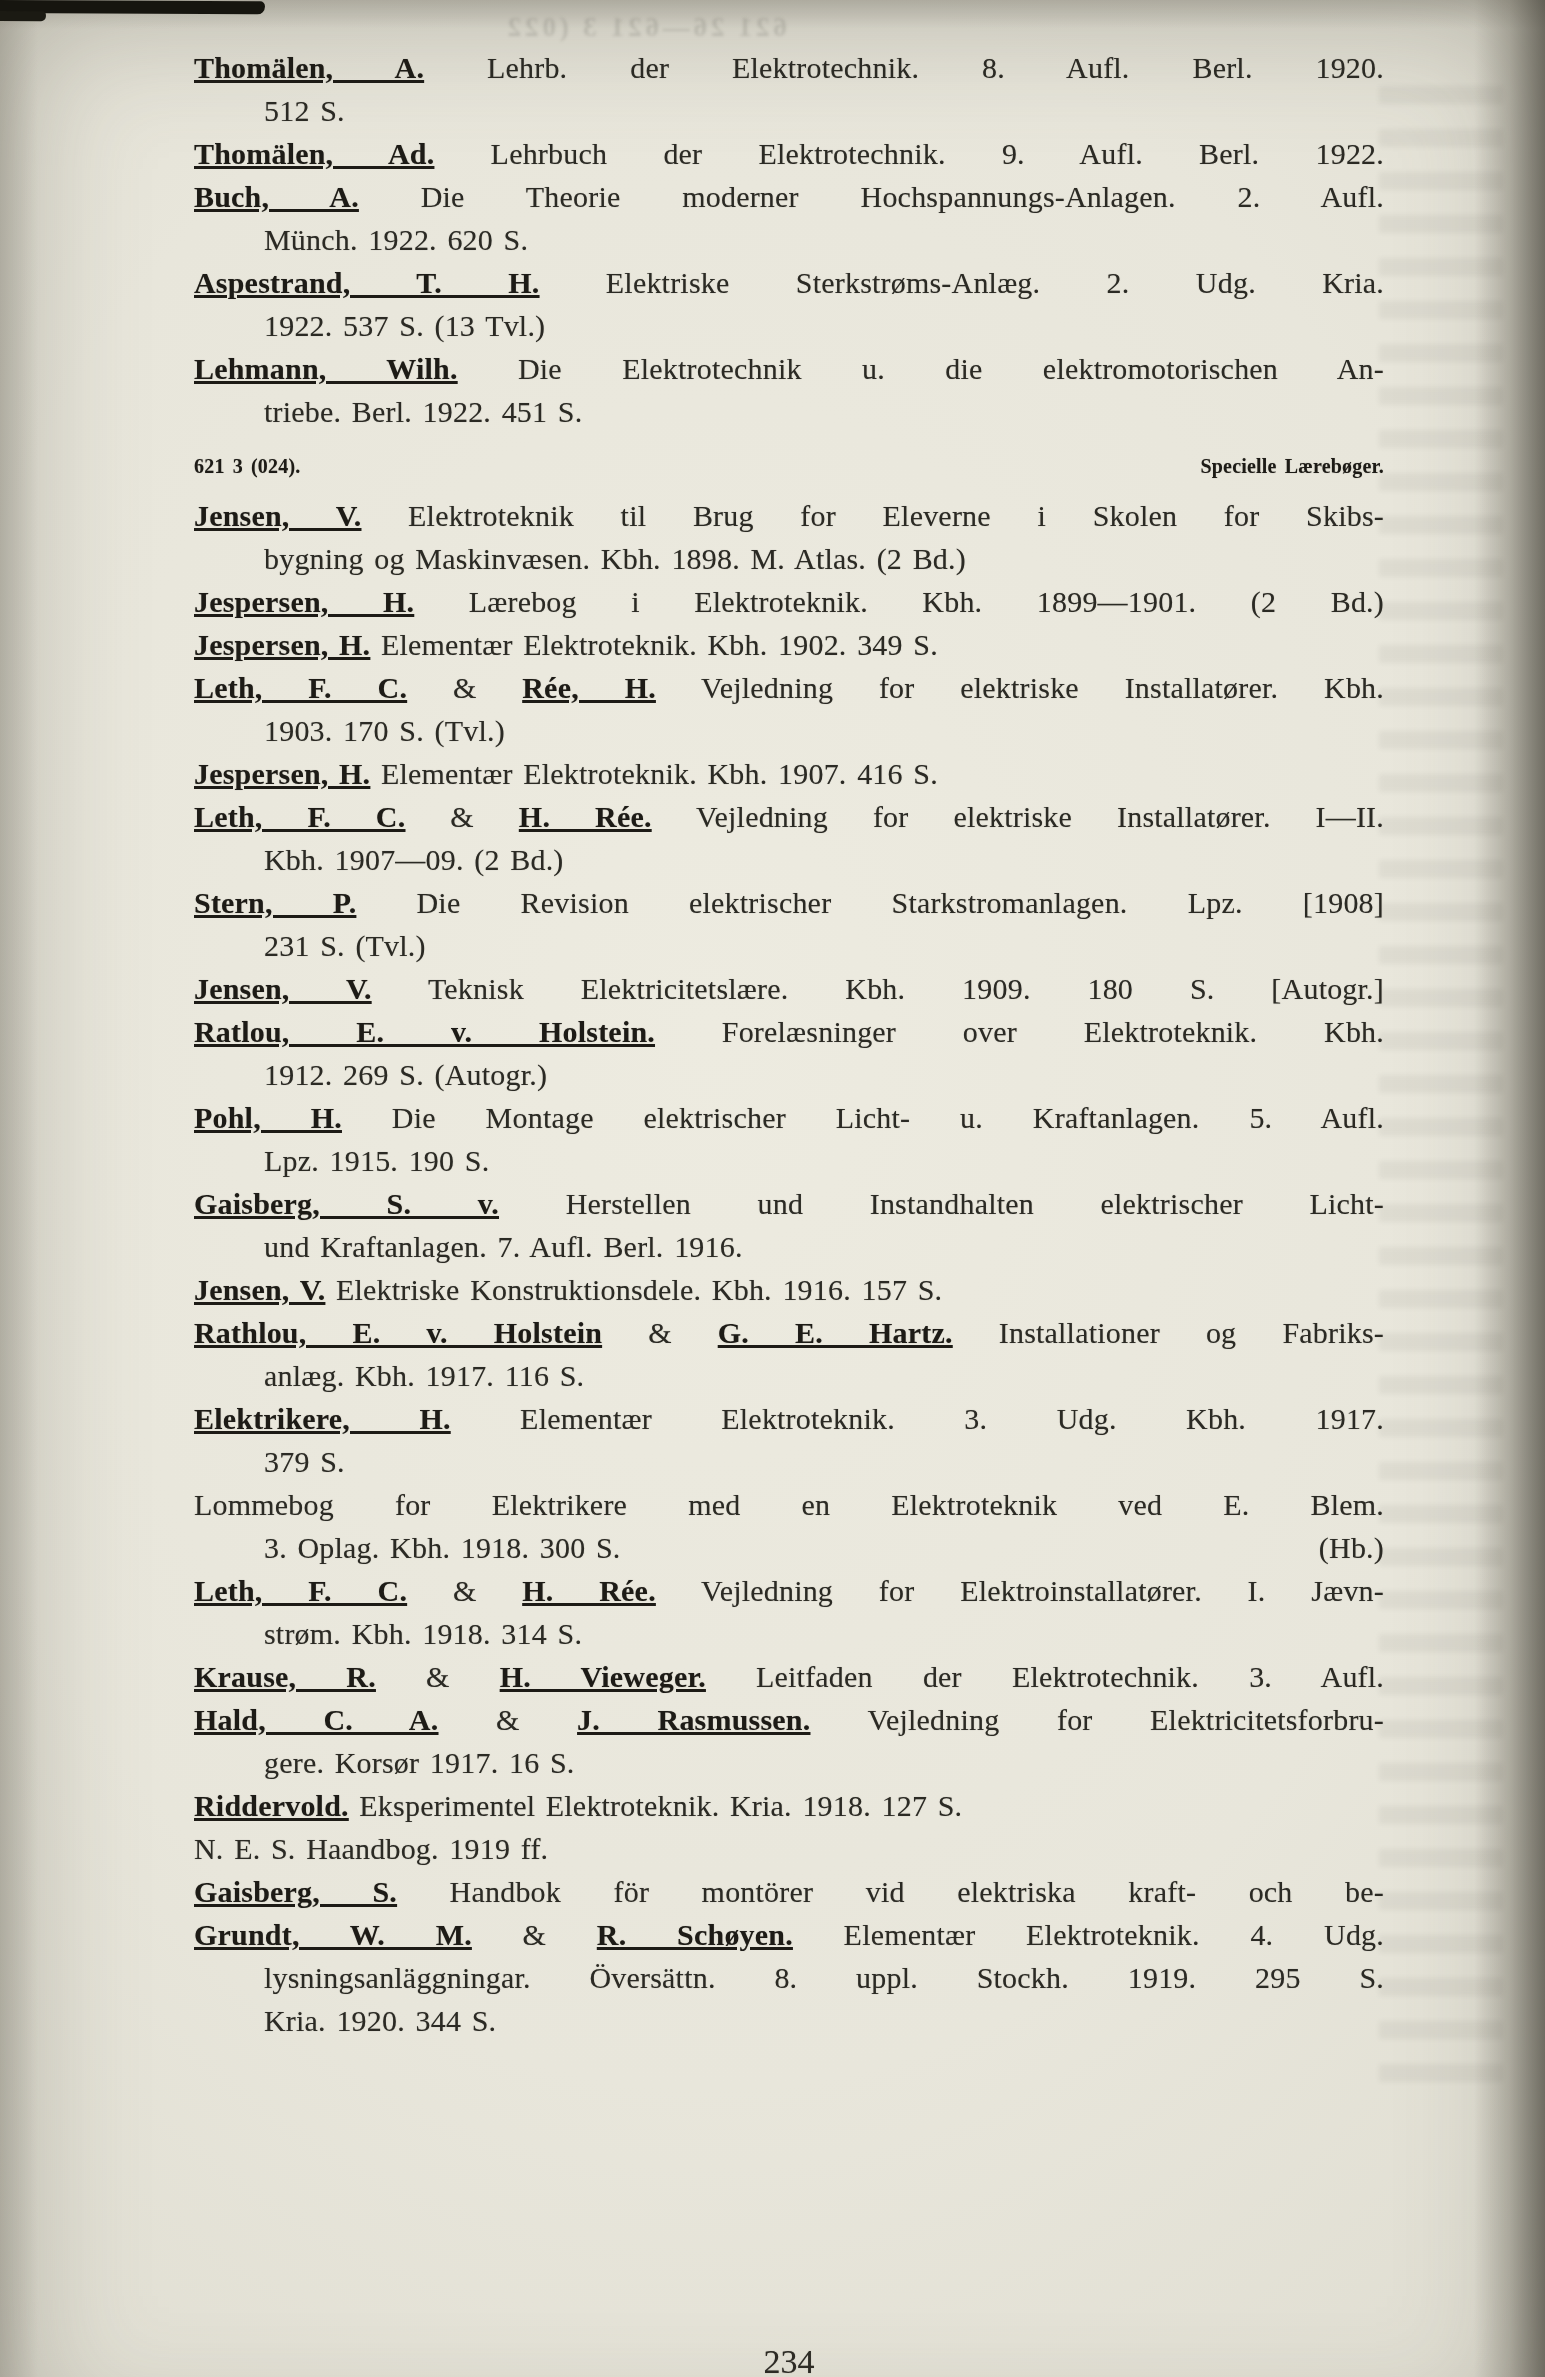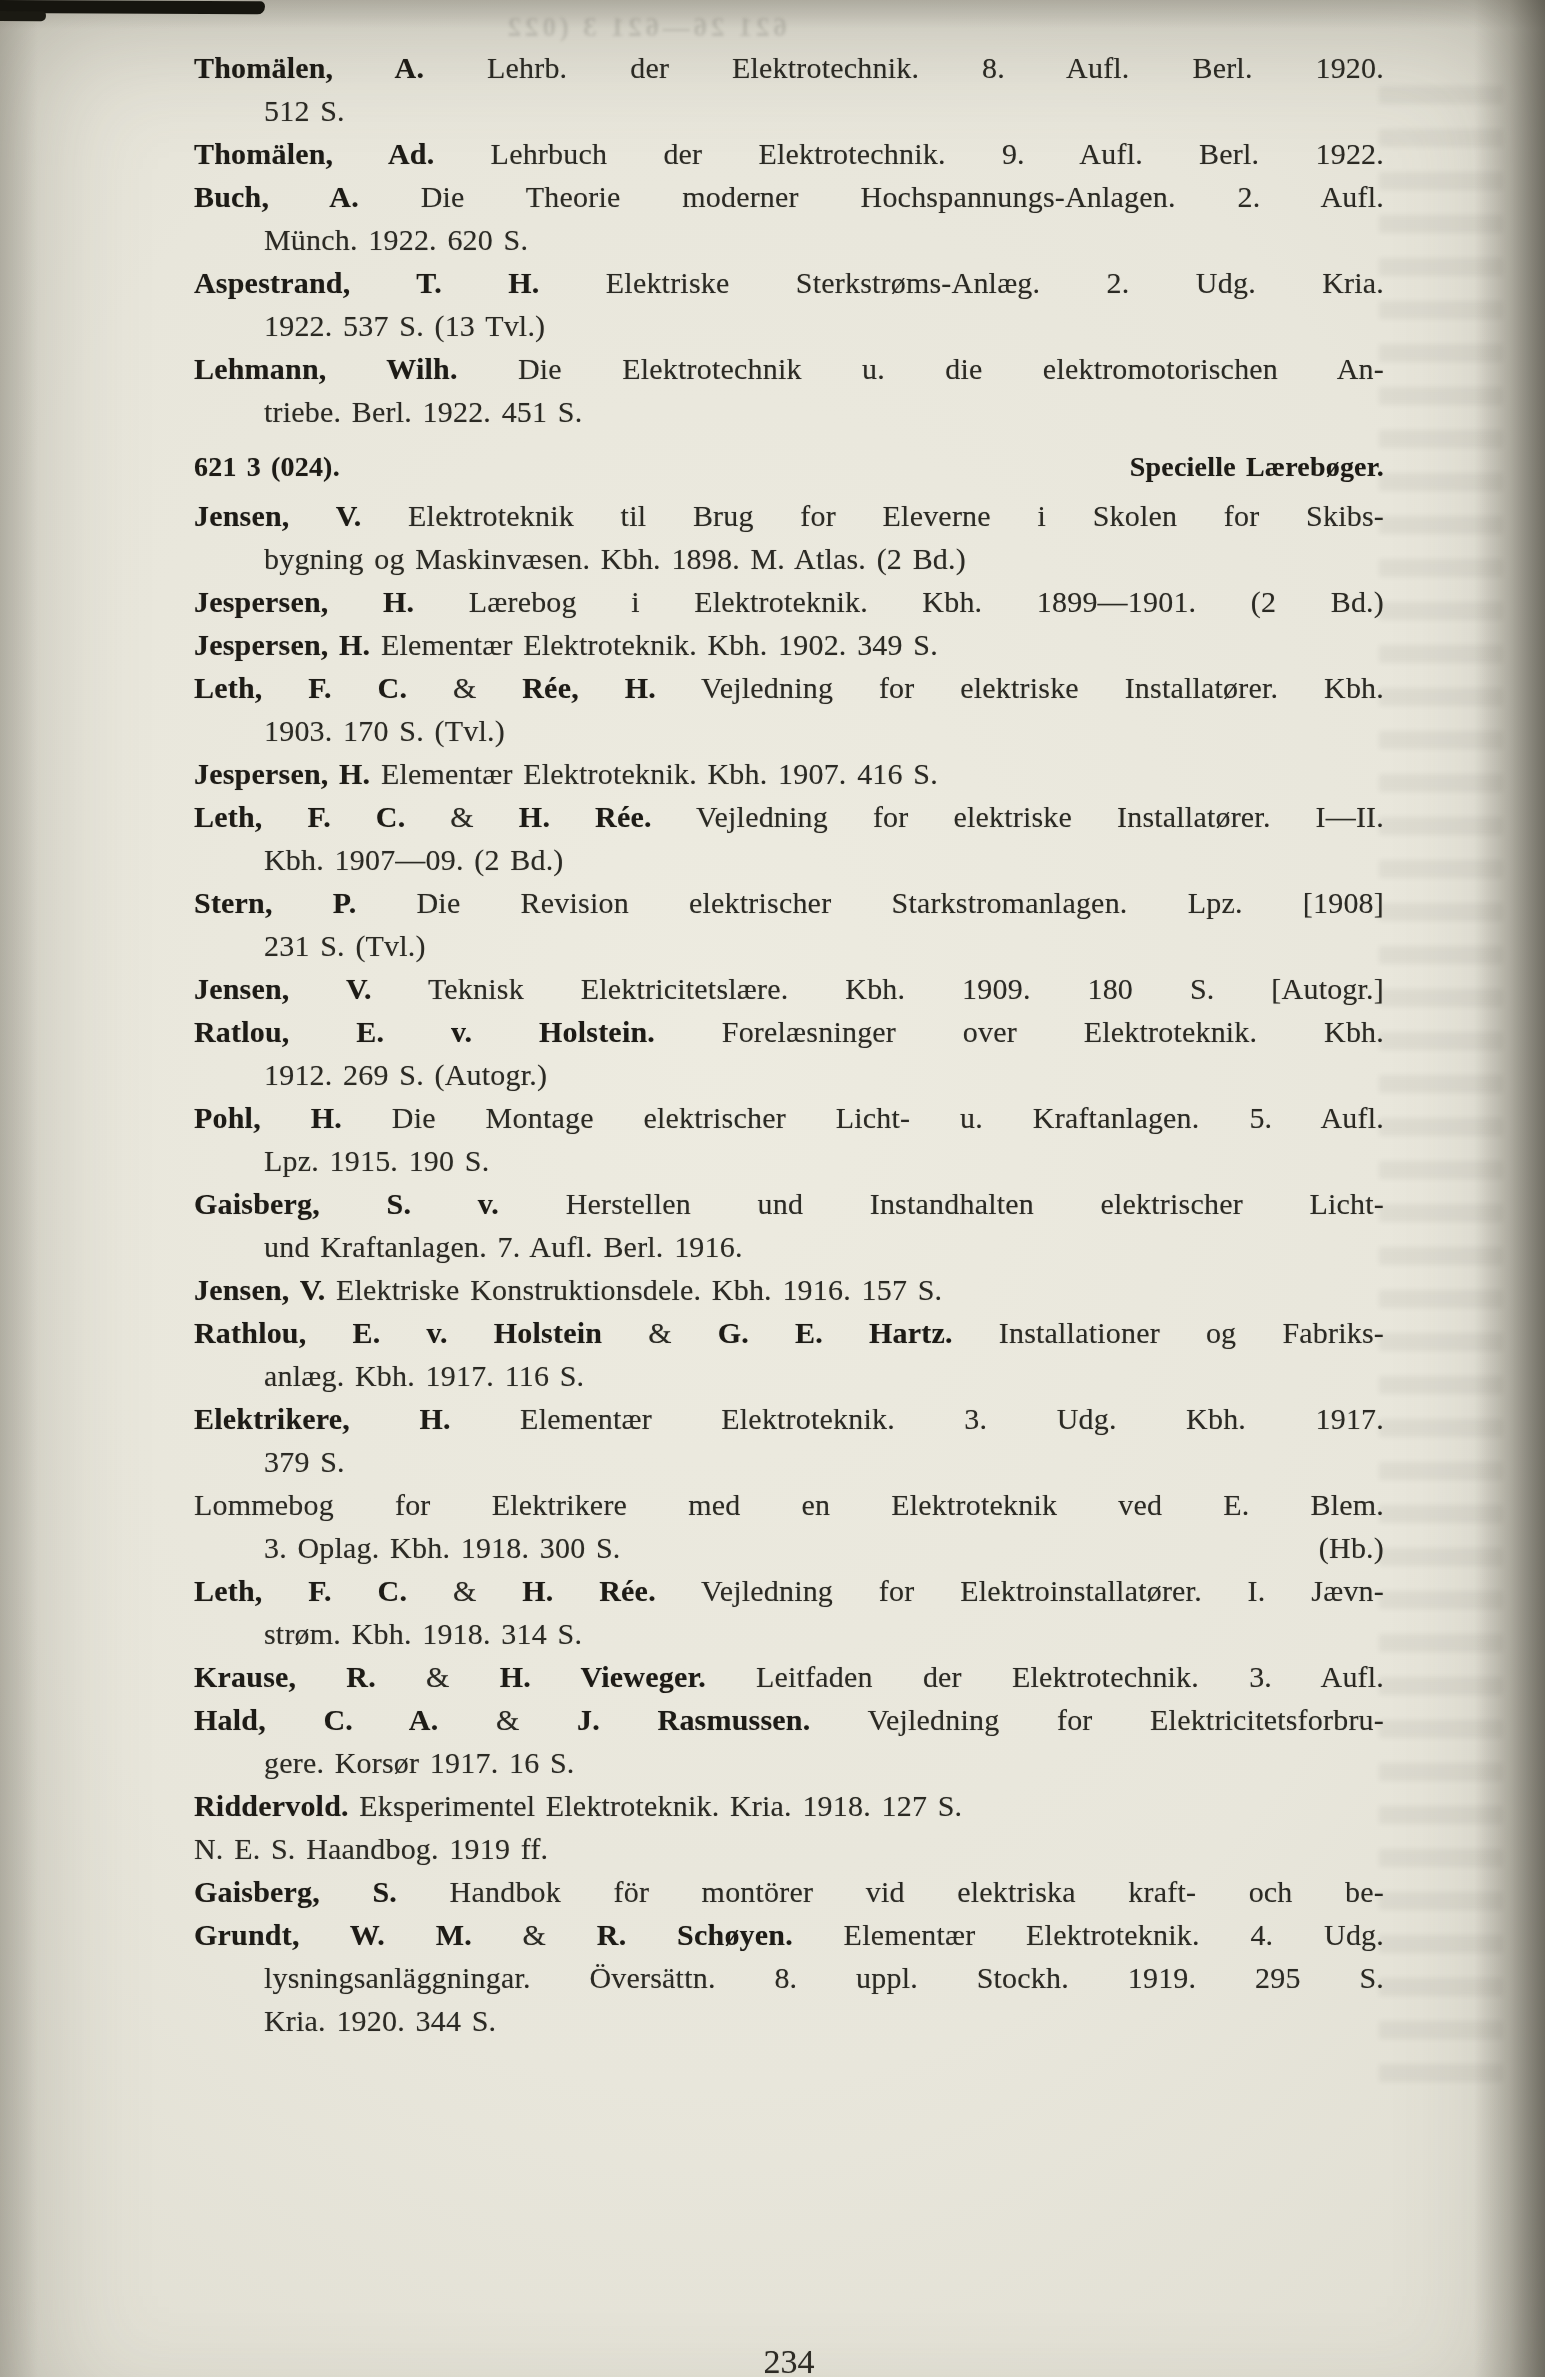--- a/index.html
+++ b/index.html
@@ -20,26 +20,26 @@
   .content {
     position:absolute; left:194px; top:46px; width:1190px;
     color:#2b2a24;
     font-size:30px; line-height:43px;
     letter-spacing:0.2px; word-spacing:2.9px;
     text-shadow:0 0 1px rgba(45,42,36,0.35);
   }
   .line { min-height:43px; text-align:left; }
   .line.justify { text-align:justify; text-align-last:justify; }
   .line.indent { padding-left:70px; }
-  .author { font-weight:bold; color:#1d1b16; }
+  .author { font-weight:bold; color:#1d1b16;text-decoration:underline; }
   .plain { color:#2b2a24; }
   .seg-right { float:right; }
   .heading-row {
     display:flex; justify-content:space-between; align-items:baseline;
-    font-weight:bold; font-size:28px; color:#1d1b16;
+    font-weight:bold; font-size:20px; color:#1d1b16;
     margin:12.4px 0 5.7px;
   }
   .page-number {
     position:absolute; top:2343px; left:194px; width:1190px;
     text-align:center; font-size:34px; color:#2d2b25;
     text-shadow:0 0 1px rgba(45,42,36,0.35);
   }
   
   .bleed-top {
     position:absolute; top:12.4px; left:504px;

